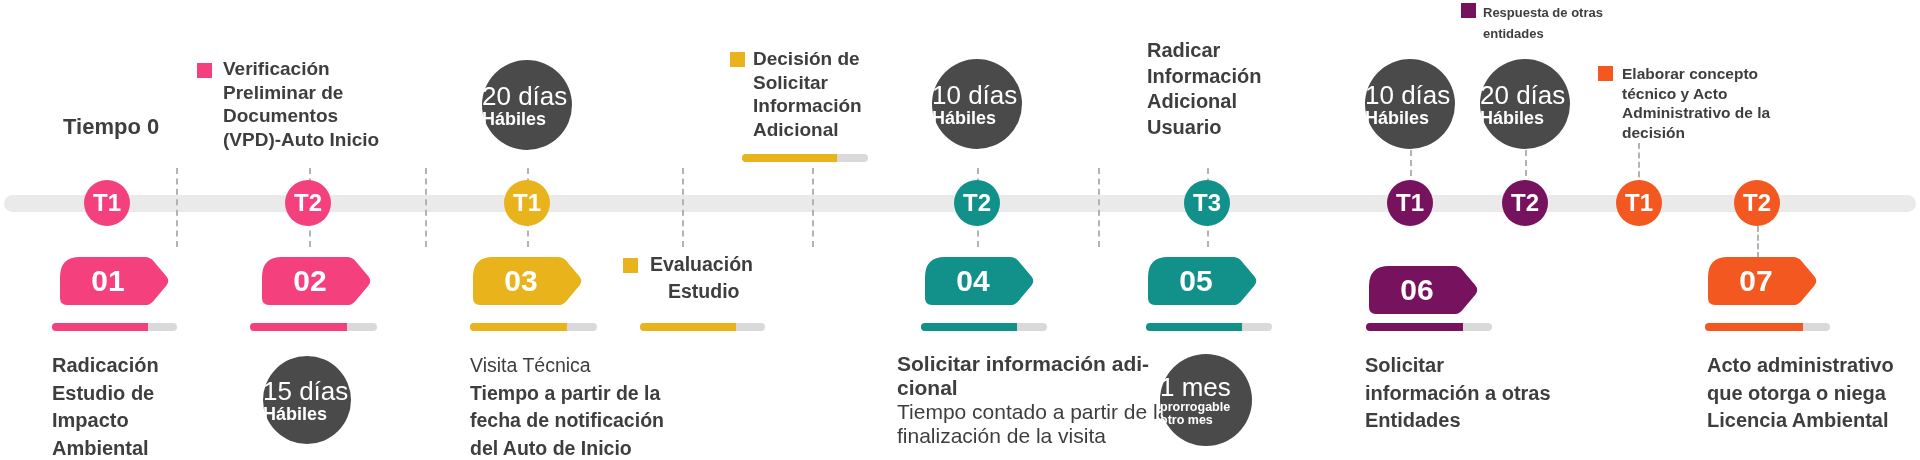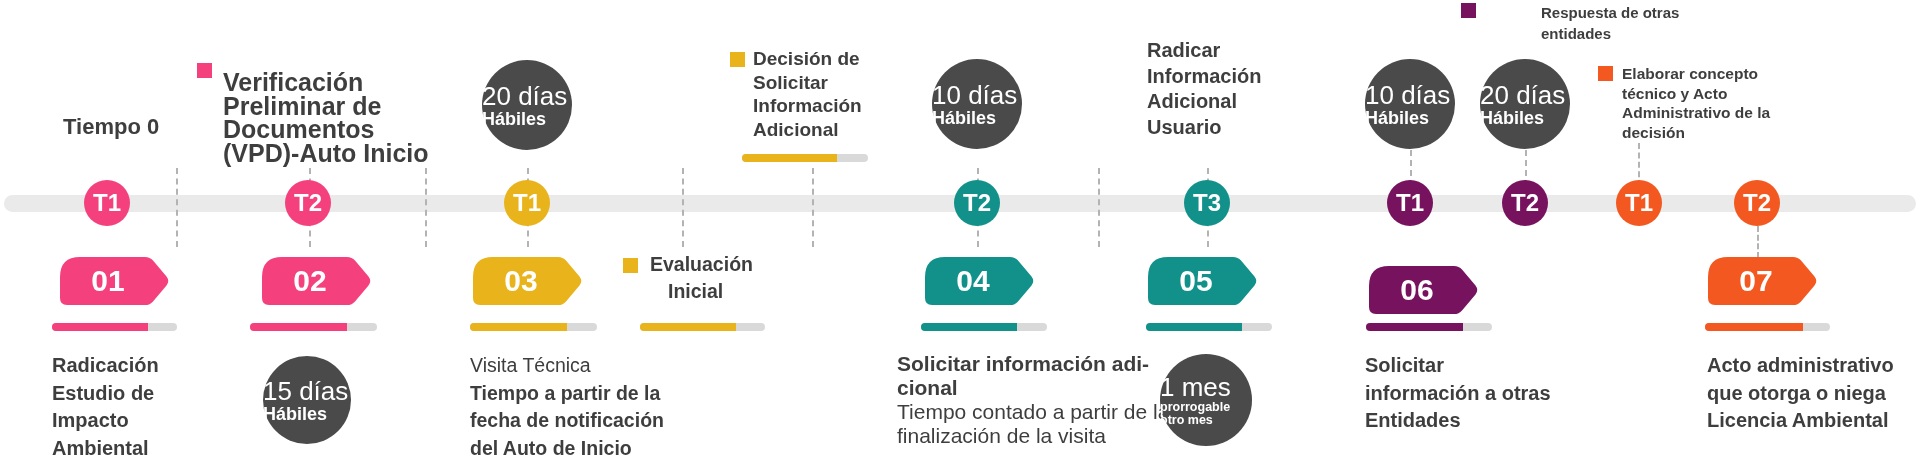--- a/index.html
+++ b/index.html
@@ -179,46 +179,46 @@
       <div class="line b">Solicitar</div>
       <div class="line b">información a otras</div>
       <div class="line b">Entidades</div>
     </div>
     <div class="desc" style="left: 1707px; top: 352px; font-size: 20px; line-height: 27.5px;">
       <div class="line b">Acto administrativo</div>
       <div class="line b">que otorga o niega</div>
       <div class="line b">Licencia Ambiental</div>
     </div>
     <div class="ann-square" style="left: 197px; top: 63px; background: rgb(244, 65, 126);"></div>
-    <div class="ann-text" style="left: 223px; top: 71px; font-size: 25px; line-height: 23.5px;">
+    <div class="ann-text" style="left: 223px; top: 57px; font-size: 19px; line-height: 23.5px;">
       <div class="line">Verificación</div>
       <div class="line">Preliminar de</div>
       <div class="line">Documentos</div>
       <div class="line">(VPD)-Auto Inicio</div>
     </div>
     <div class="ann-square" style="left: 623px; top: 258px; background: rgb(233, 179, 27);"></div>
     <div class="ann-text" style="left: 650px; top: 251px; font-size: 19.5px; line-height: 27px;">
       <div class="line">Evaluación</div>
-      <div class="line" style="padding-left: 18px;">Inicial</div>
+      <div class="line" style="padding-left: 18px;">Estudio</div>
     </div>
     <div class="ann-square" style="left: 730px; top: 52px; background: rgb(233, 179, 27);"></div>
     <div class="ann-text" style="left: 753px; top: 47px; font-size: 19px; line-height: 23.5px;">
       <div class="line">Decisión de</div>
       <div class="line">Solicitar</div>
       <div class="line">Información</div>
       <div class="line">Adicional</div>
     </div>
     <div class="ann-text" style="left: 1147px; top: 38px; font-size: 20px; line-height: 25.5px;">
       <div class="line">Radicar</div>
       <div class="line">Información</div>
       <div class="line">Adicional</div>
       <div class="line">Usuario</div>
     </div>
     <div class="ann-square" style="left: 1461px; top: 3px; background: rgb(119, 18, 94);"></div>
-    <div class="ann-text" style="left: 1541px; top: 2px; font-size: 15px; line-height: 21px;">
+    <div class="ann-text" style="left: 1483px; top: 2px; font-size: 13px; line-height: 21px;">
       <div class="line">Respuesta de otras</div>
       <div class="line">entidades</div>
     </div>
     <div class="ann-square" style="left: 1598px; top: 66px; background: rgb(242, 88, 31);"></div>
     <div class="ann-text" style="left: 1622px; top: 64px; font-size: 15.5px; line-height: 19.5px;">
       <div class="line">Elaborar concepto</div>
       <div class="line">técnico y Acto</div>
       <div class="line">Administrativo de la</div>
       <div class="line">decisión</div>
     </div>

